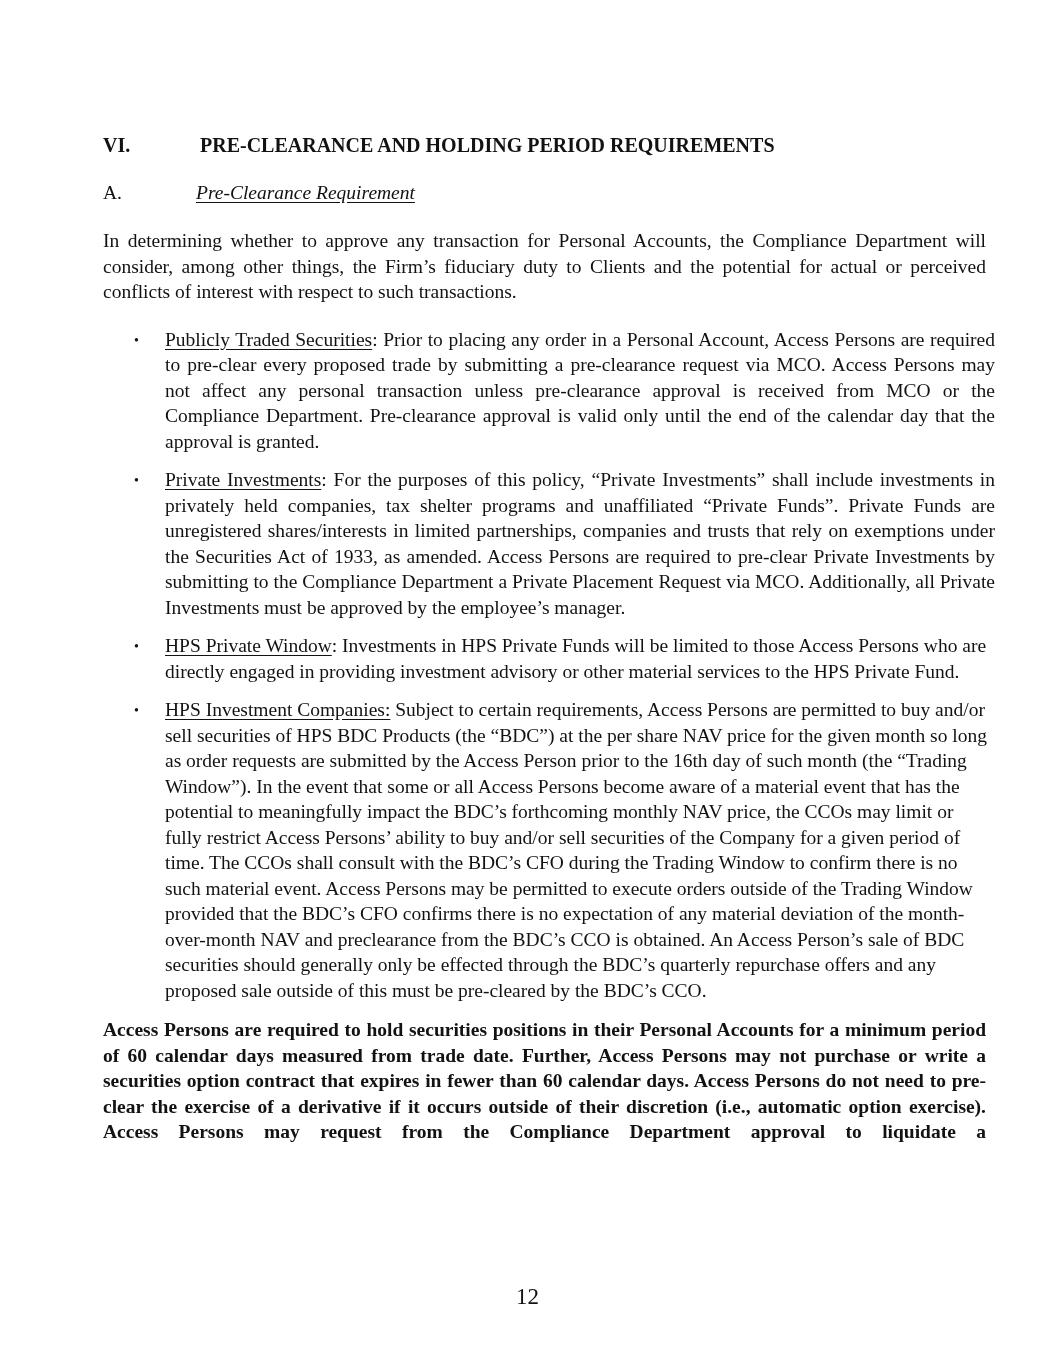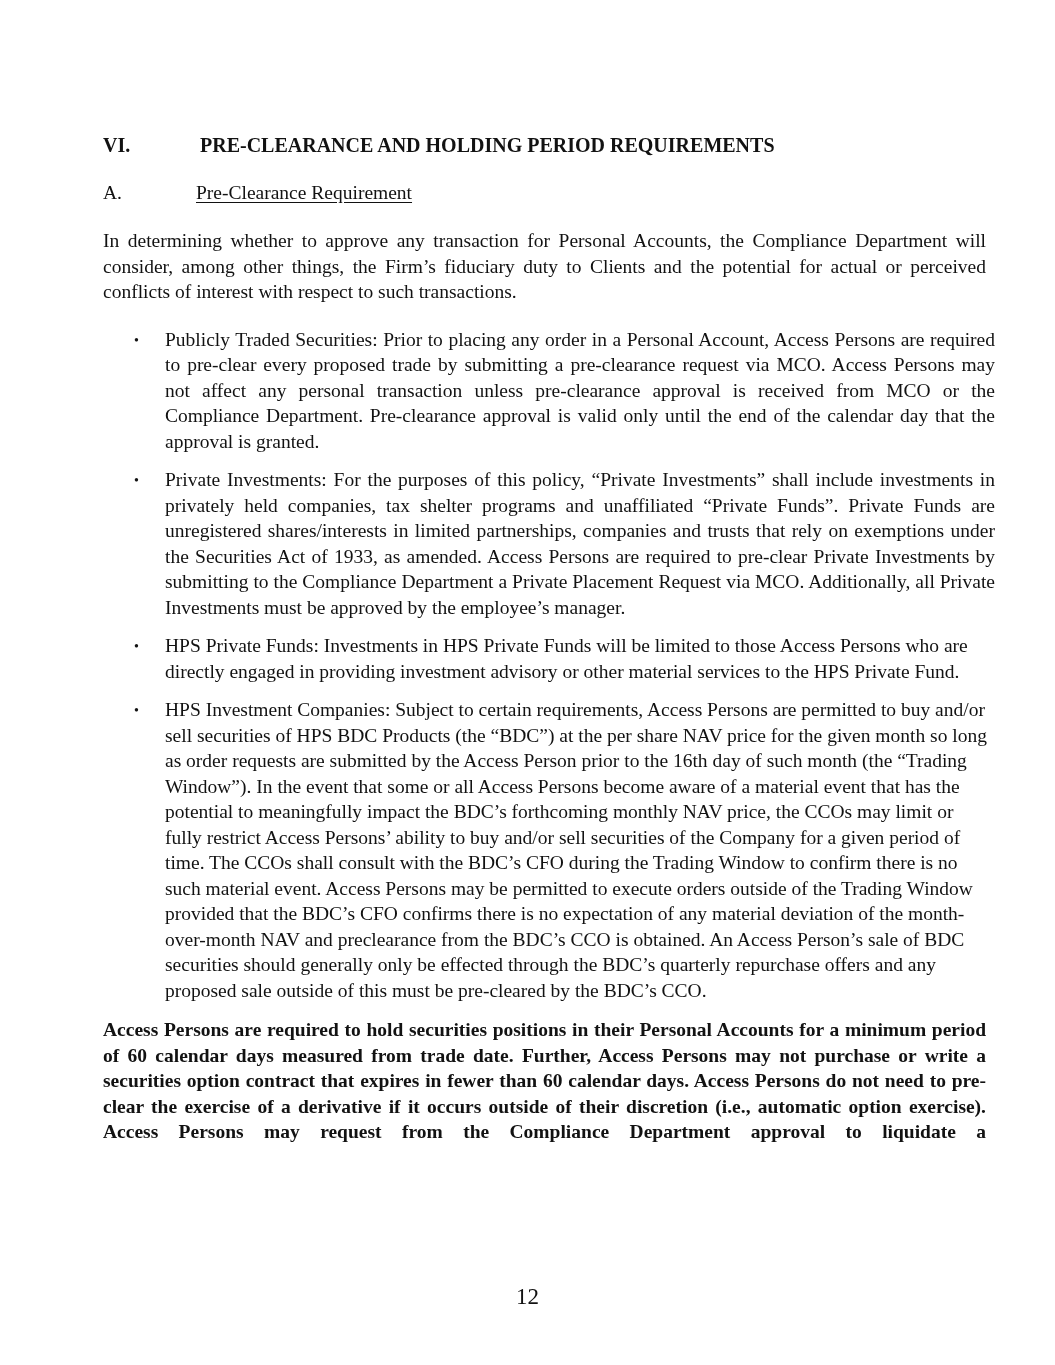--- a/index.html
+++ b/index.html
@@ -24,35 +24,35 @@
     white-space: nowrap;
   }
   .sec-heading .num { display: inline-block; width: 97px; }
   .sub-heading {
     font-size: 19.5px;
     line-height: 26px;
     margin: 0 0 22px 0;
     white-space: nowrap;
   }
   .sub-heading .letter { display: inline-block; width: 93px; }
-  .sub-heading .stitle { text-decoration: underline; text-underline-offset: 3px; }
+  .sub-heading .stitle { text-decoration: underline; text-underline-offset: 3px; font-style: italic; }
   .para { margin: 0 9px 22px 0; }
   .j  { text-align: justify; }
   .jl { text-align-last: justify; font-weight: bold; }
   .bullets { list-style: none; margin: 0 0 14px 0; padding: 0; }
   .bullets li { position: relative; padding-left: 62px; margin-bottom: 13px; }
   .bullets li:last-child { margin-bottom: 0; }
   .marker {
     position: absolute;
     left: 31px;
     top: 1px;
     font-size: 14px;
     line-height: 25.5px;
   }
-  .blabel { text-underline-offset: 3px; }
+  .blabel { text-decoration: underline; text-underline-offset: 3px; }
   .pagenum {
     position: absolute;
     left: 0;
     bottom: 56px;
     width: 100%;
     text-align: center;
     font-size: 23px;
   }
 </style>
 </head>
@@ -71,21 +71,21 @@
   <p class="para j">In determining whether to approve any transaction for Personal Accounts, the Compliance Department will consider, among other things, the Firm’s fiduciary duty to Clients and the potential for actual or perceived conflicts of interest with respect to such transactions.</p>
 
   <ul class="bullets">
     <li class="j">
       <span class="marker">•</span><span class="blabel">Publicly Traded Securities</span><span>: Prior to placing any order in a Personal Account, Access Persons are required to pre-clear every proposed trade by submitting a pre-clearance request via MCO. Access Persons may not affect any personal transaction unless pre-clearance approval is received from MCO or the Compliance Department. Pre-clearance approval is valid only until the end of the calendar day that the approval is granted.</span>
     </li>
     <li class="j">
       <span class="marker">•</span><span class="blabel">Private Investments</span><span>: For the purposes of this policy, “Private Investments” shall include investments in privately held companies, tax shelter programs and unaffiliated “Private Funds”. Private Funds are unregistered shares/interests in limited partnerships, companies and trusts that rely on exemptions under the Securities Act of 1933, as amended. Access Persons are required to pre-clear Private Investments by submitting to the Compliance Department a Private Placement Request via MCO. Additionally, all Private Investments must be approved by the employee’s manager.</span>
     </li>
     <li>
-      <span class="marker">•</span><span class="blabel">HPS Private Funds</span><span>: Investments in HPS Private Funds will be limited to those Access Persons who are directly engaged in providing investment advisory or other material services to the HPS Private Fund.</span>
+      <span class="marker">•</span><span class="blabel">HPS Private Window</span><span>: Investments in HPS Private Funds will be limited to those Access Persons who are directly engaged in providing investment advisory or other material services to the HPS Private Fund.</span>
     </li>
     <li>
       <span class="marker">•</span><span class="blabel">HPS Investment Companies:</span><span> Subject to certain requirements, Access Persons are permitted to buy and/or sell securities of HPS BDC Products (the “BDC”) at the per share NAV price for the given month so long as order requests are submitted by the Access Person prior to the 16th day of such month (the “Trading Window”). In the event that some or all Access Persons become aware of a material event that has the potential to meaningfully impact the BDC’s forthcoming monthly NAV price, the CCOs may limit or fully restrict Access Persons’ ability to buy and/or sell securities of the Company for a given period of time. The CCOs shall consult with the BDC’s CFO during the Trading Window to confirm there is no such material event. Access Persons may be permitted to execute orders outside of the Trading Window provided that the BDC’s CFO confirms there is no expectation of any material deviation of the month-over-month NAV and preclearance from the BDC’s CCO is obtained. An Access Person’s sale of BDC securities should generally only be effected through the BDC’s quarterly repurchase offers and any proposed sale outside of this must be pre-cleared by the BDC’s CCO.</span>
     </li>
   </ul>
 
 
   <p class="para j jl">Access Persons are required to hold securities positions in their Personal Accounts for a minimum period of 60 calendar days measured from trade date. Further, Access Persons may not purchase or write a securities option contract that expires in fewer than 60 calendar days. Access Persons do not need to pre-clear the exercise of a derivative if it occurs outside of their discretion (i.e., automatic option exercise). Access Persons may request from the Compliance Department approval to liquidate a</p>
 
   <div class="pagenum">12</div>

